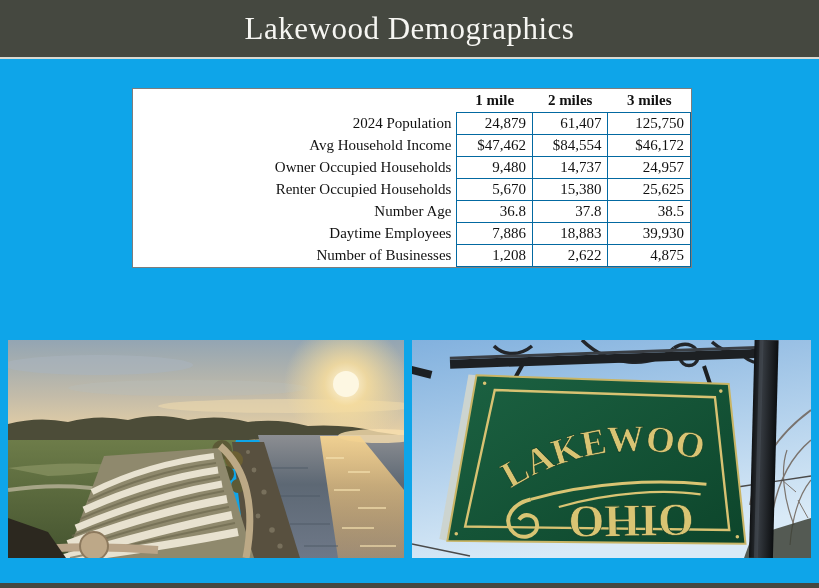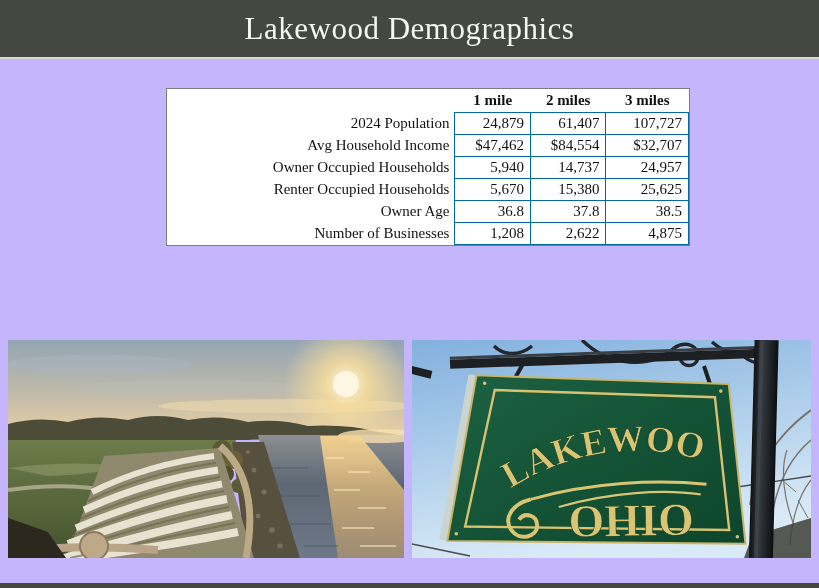--- a/index.html
+++ b/index.html
@@ -1,25 +1,25 @@
 <!DOCTYPE html>
 <html><head>
 <meta charset="utf-8">
 <style>
   html,body{margin:0;padding:0;background:#ffffff;}
-  #page{position:relative;width:819px;height:588px;background:#c4b5fd;overflow:hidden;
+  #page{position:relative;width:819px;height:588px;background:#0ea5e9;overflow:hidden;
         font-family:"Liberation Serif","DejaVu Serif",serif;}
 
   
   #titlebar{position:absolute;left:0;top:0;width:819px;height:57px;background:#454840;
             border-bottom:2px solid #d9d9d2;display:flex;align-items:center;justify-content:center;}
   #titlebar .title{color:#f6f6f2;font-size:31px;letter-spacing:.5px;font-weight:400;}
 
   
-  #tablewrap{position:absolute;left:166px;top:88px;width:522px;border:1px solid #7d7d7d;background:#fff;}
+  #tablewrap{position:absolute;left:132px;top:88px;width:522px;border:1px solid #7d7d7d;background:#fff;padding-left:36px;}
   table.demo{border-collapse:collapse;table-layout:fixed;width:100%;font-size:15px;color:#111;}
   table.demo col.labels{width:286px;}
   table.demo col.c1{width:75px;}
   table.demo col.c2{width:75px;}
   table.demo col.c3{width:82px;}
   table.demo th{font-weight:bold;text-align:center;height:23px;padding:0 2px;border:none;}
   table.demo td.lbl{font-weight:normal;text-align:right;padding:0 5px 0 2px;border:none;height:21px;white-space:nowrap;}
   table.demo td.val{text-align:right;padding:0 6px 0 2px;border:1px solid #0369a1;height:21px;}
 
   
@@ -52,45 +52,51 @@
           <tr>
         <th></th>
         <th>1 mile</th>
         <th>2 miles</th>
         <th>3 miles</th>
       </tr>
       <tr>
         <td class="lbl">2024 Population</td>
         <td class="val">24,879</td>
         <td class="val">61,407</td>
-        <td class="val">107,727</td>
+        <td class="val">125,750</td>
       </tr>
       <tr>
         <td class="lbl">Avg Household Income</td>
         <td class="val">$47,462</td>
         <td class="val">$84,554</td>
-        <td class="val">$32,707</td>
+        <td class="val">$46,172</td>
       </tr>
       <tr>
         <td class="lbl">Owner Occupied Households</td>
-        <td class="val">5,940</td>
+        <td class="val">9,480</td>
         <td class="val">14,737</td>
         <td class="val">24,957</td>
       </tr>
       <tr>
         <td class="lbl">Renter Occupied Households</td>
         <td class="val">5,670</td>
         <td class="val">15,380</td>
         <td class="val">25,625</td>
       </tr>
       <tr>
-        <td class="lbl">Owner Age</td>
+        <td class="lbl">Number Age</td>
         <td class="val">36.8</td>
         <td class="val">37.8</td>
         <td class="val">38.5</td>
+      </tr>
+      <tr>
+        <td class="lbl">Daytime Employees</td>
+        <td class="val">7,886</td>
+        <td class="val">18,883</td>
+        <td class="val">39,930</td>
       </tr>
       <tr>
         <td class="lbl">Number of Businesses</td>
         <td class="val">1,208</td>
         <td class="val">2,622</td>
         <td class="val">4,875</td>
       </tr>
     </tbody>
       </table>
   </div>

